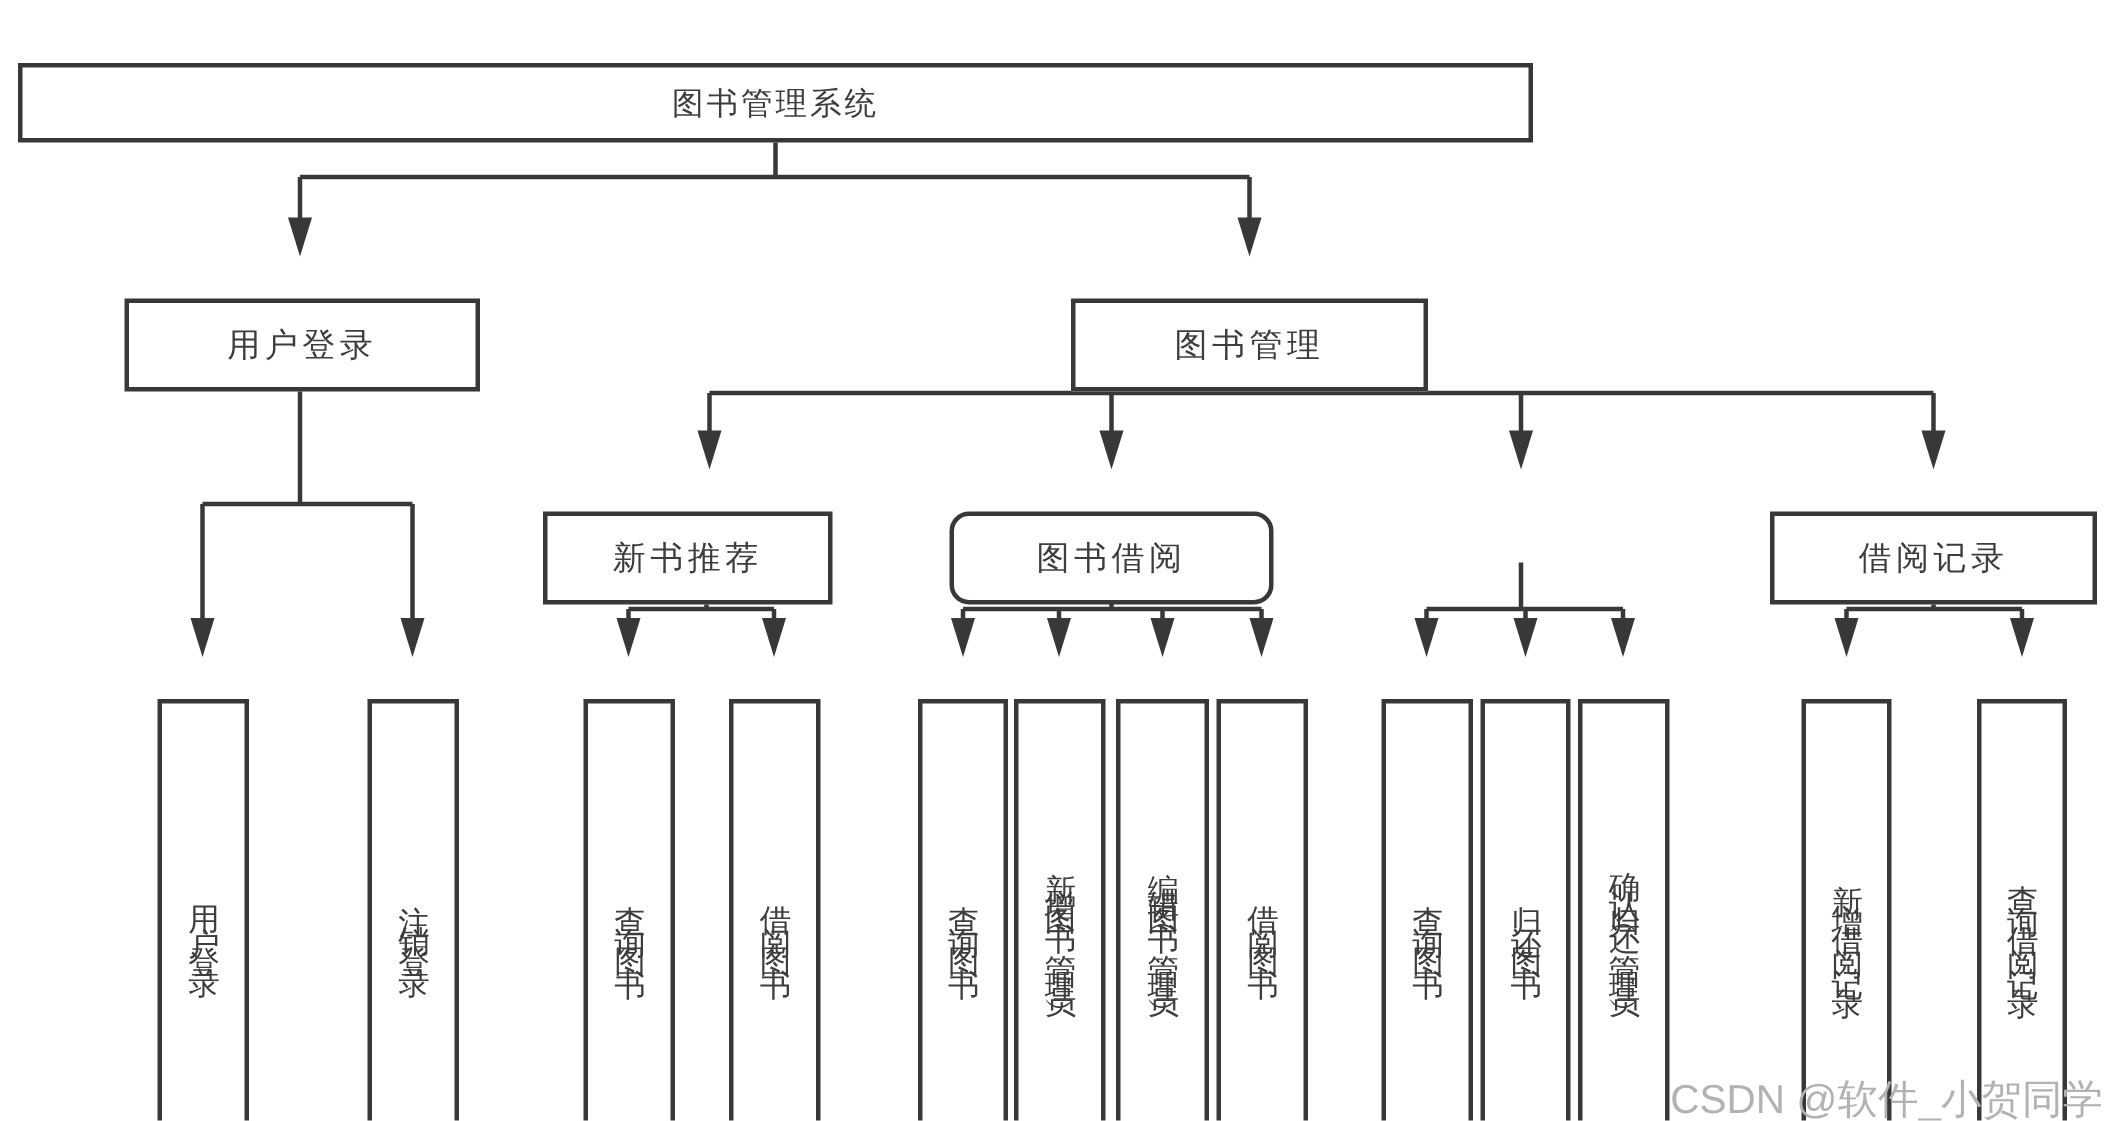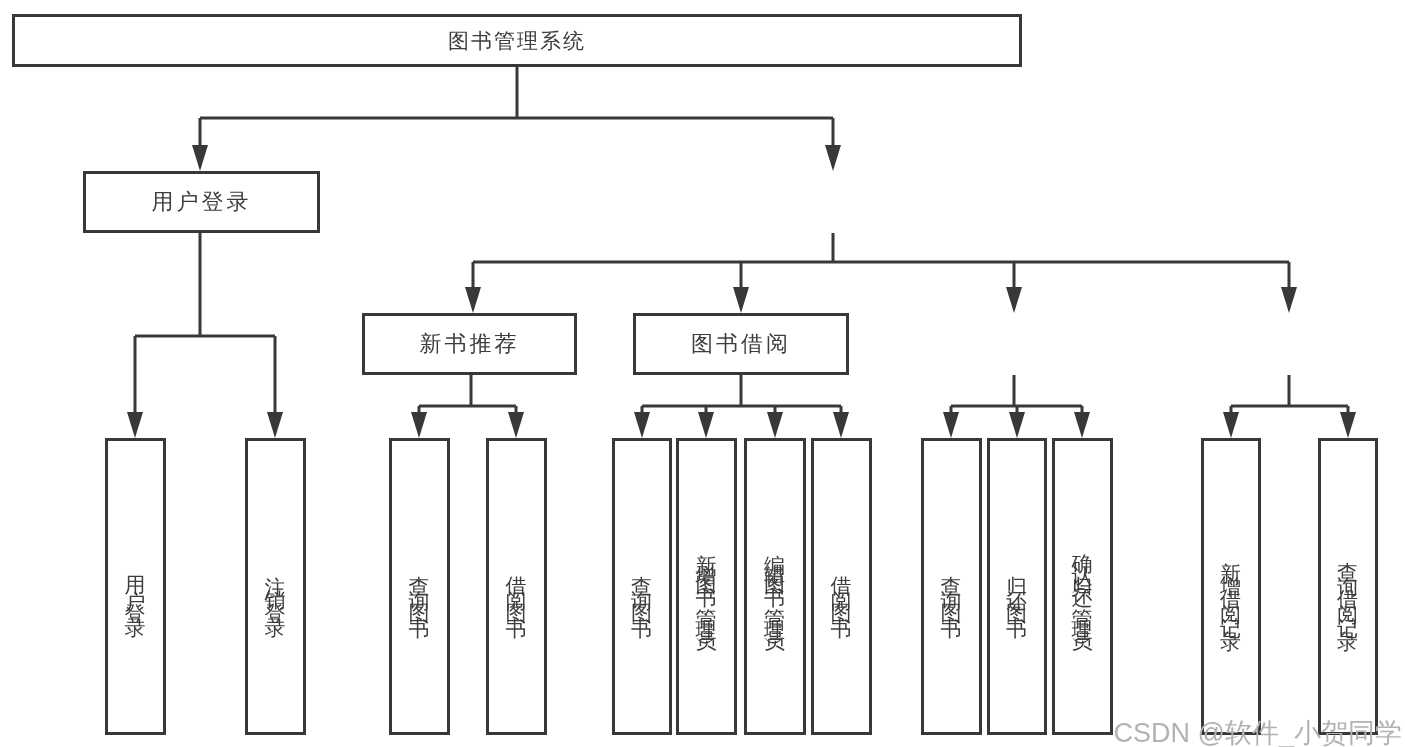--- a/index.html
+++ b/index.html
@@ -18,20 +18,21 @@
   }
   .stage { position: relative; width: 1405px; height: 747px; background: var(--background); }
   .connectors { position: absolute; left: 0; top: 0; z-index: 1; color: var(--line); }
   .box {
     position: absolute; z-index: 2;
     background: var(--background);
     border: 3px solid var(--line);
     color: var(--text);
     display: flex; align-items: center; justify-content: center;
     text-align: center;
+    margin-top: 28px;
   }
   .h-label { font-size: 22px; letter-spacing: 3px; white-space: nowrap; }
   .root-label { font-size: 21px; letter-spacing: 2px; }
   .v-box .v-label {
     writing-mode: vertical-rl;
     text-orientation: mixed;
     font-size: 21px;
     letter-spacing: 14px;
     line-height: 1;
     white-space: nowrap;
@@ -82,26 +83,32 @@
     </g>
   </svg>
 
   <div class="box" style="left:12px; top:14px; width:1010px; height:53px;">
     <span class="h-label root-label">图书管理系统</span>
   </div>
 
   <div class="box" style="left:83px; top:171px; width:237px; height:62px;">
     <span class="h-label">用户登录</span>
   </div>
+  <div class="box" style="left:714px; top:171px; width:238px; height:62px;">
+    <span class="h-label">图书管理</span>
+  </div>
 
-  <div class="box" style="left:362px; top:313px; width:215px; height:62px;">
+  <div class="box" style="left:362px; top:313px; width:193px; height:62px;">
     <span class="h-label">新书推荐</span>
   </div>
-  <div class="box" style="left:633px; top:313px; width:216px; height:62px;">
+  <div class="box" style="left:633px; top:313px; width:216px; height:62px;border-radius:13px;">
     <span class="h-label">图书借阅</span>
+  </div>
+  <div class="box" style="left:1180px; top:313px; width:218px; height:62px;">
+    <span class="h-label">借阅记录</span>
   </div>
 
   <div class="box v-box" style="left:105px; top:438px; width:61px; height:297px;">
     <span class="v-label">用户登录</span>
   </div>
   <div class="box v-box" style="left:245px; top:438px; width:61px; height:297px;">
     <span class="v-label">注销登录</span>
   </div>
 
   <div class="box v-box" style="left:389px; top:438px; width:61px; height:297px;">

